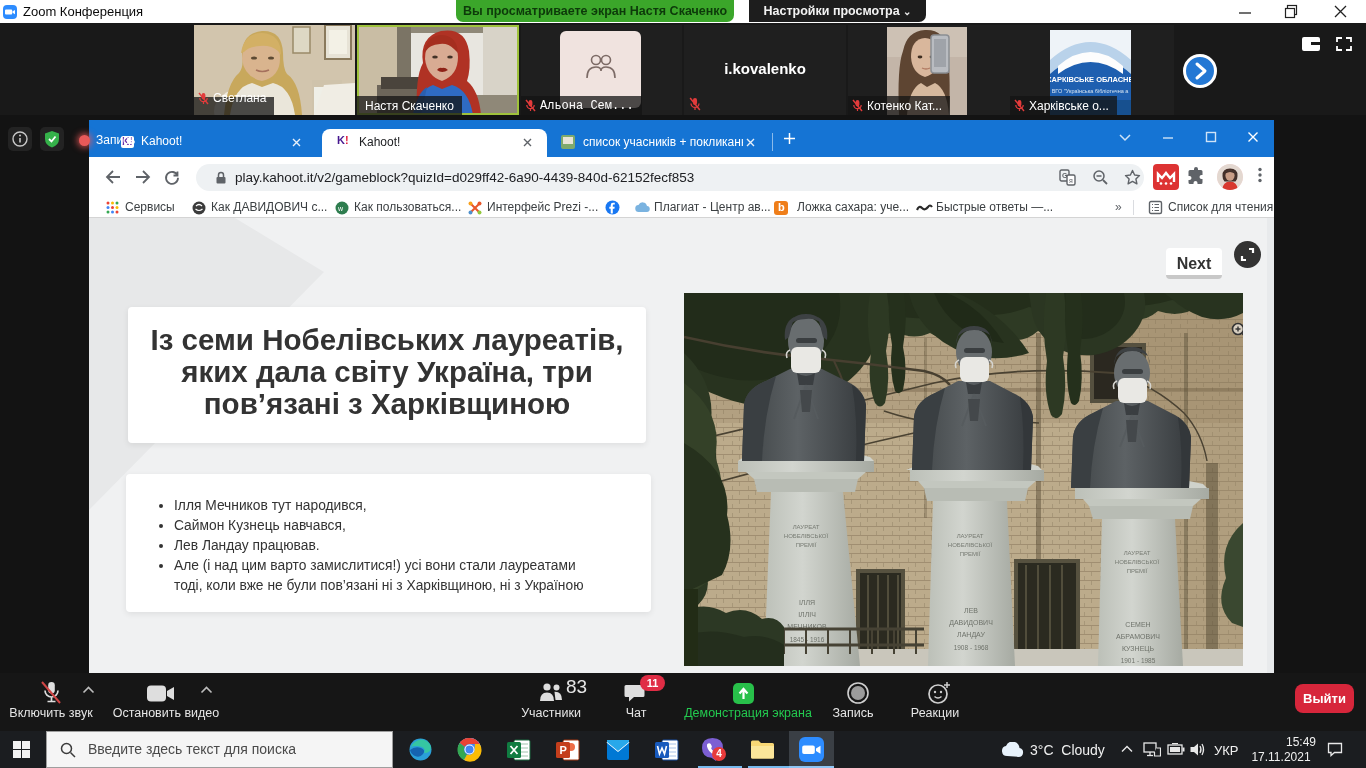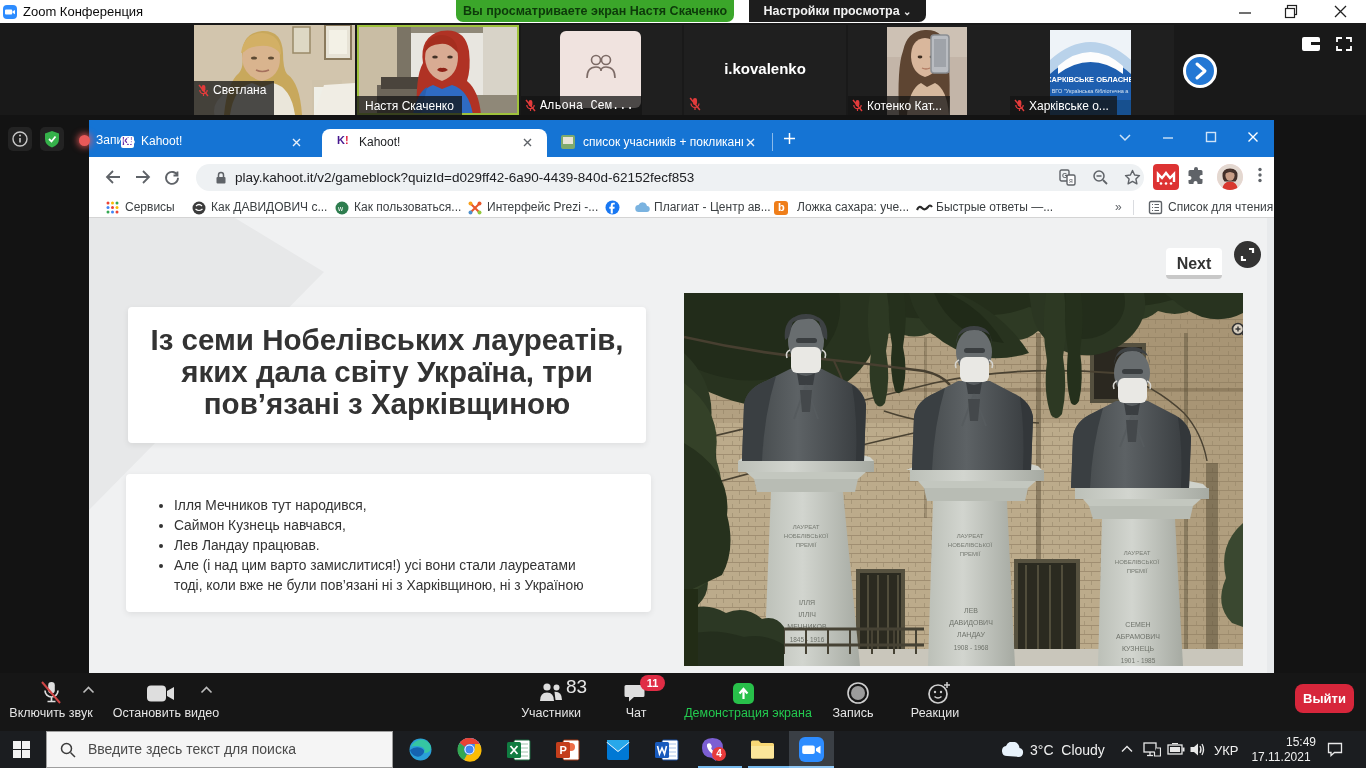--- a/index.html
+++ b/index.html
@@ -47,21 +47,21 @@
     <path d="M120 90 L130 60 L161 58 L161 90 Z" fill="#f0ede4"></path>
     <ellipse cx="62" cy="86" rx="42" ry="26" fill="#efeade"></ellipse>
     <path d="M30 90 Q33 58 45 48 Q50 42 48 30 Q48 8 68 6 Q88 5 89 28 Q89 44 93 49 Q106 58 108 90 Z" fill="#c8a85c"></path>
     <path d="M48 34 Q49 12 68 11 Q86 11 86 33 Q86 52 68 56 Q50 52 48 34 Z" fill="#d9b48e"></path>
     <path d="M47 28 Q50 8 68 8 Q87 9 87 30 L84 26 Q77 20 66 21 Q54 22 50 27 Z" fill="#d3b065"></path>
     <ellipse cx="60" cy="33" rx="3" ry="1.6" fill="#5d4a33"></ellipse>
     <ellipse cx="77" cy="33" rx="3" ry="1.6" fill="#5d4a33"></ellipse>
     <path d="M62 45 Q68 48 75 45" stroke="#a5705d" stroke-width="1.6" fill="none"></path>
     <path d="M36 90 Q40 62 58 58 L68 62 L79 58 Q97 62 101 90 Z" fill="#eae6da"></path>
   </svg>
-  <div class="abs" style="left:0;bottom:0;height:34px;background:rgba(20,20,20,.75);padding:0 8px 16px 4px;display:flex;align-items:center;gap:4px;">
+  <div class="abs" style="left:0;bottom:0;height:18px;background:rgba(20,20,20,.75);padding:0 8px 16px 4px;display:flex;align-items:center;gap:4px;">
     <svg width="11" height="13" viewBox="0 0 11 13">
           <rect x="3.6" y="1" width="3.8" height="6.5" rx="1.9" fill="#e23b3b"></rect>
           <path d="M1.8 6 a3.7 3.7 0 0 0 7.4 0 M5.5 9.7 V12" stroke="#e23b3b" stroke-width="1.2" fill="none"></path>
           <line x1="1" y1="1" x2="10" y2="12" stroke="#e23b3b" stroke-width="1.4"></line>
         </svg>
     <span style="font-size:12px;color:#fff;">Светлана</span>
   </div>
 </div>
 
 <div class="abs" style="left:357px;top:25px;width:162px;height:90px;background:#b0a694;overflow:hidden;outline:2px solid #9fc23c;outline-offset:-2px;">

